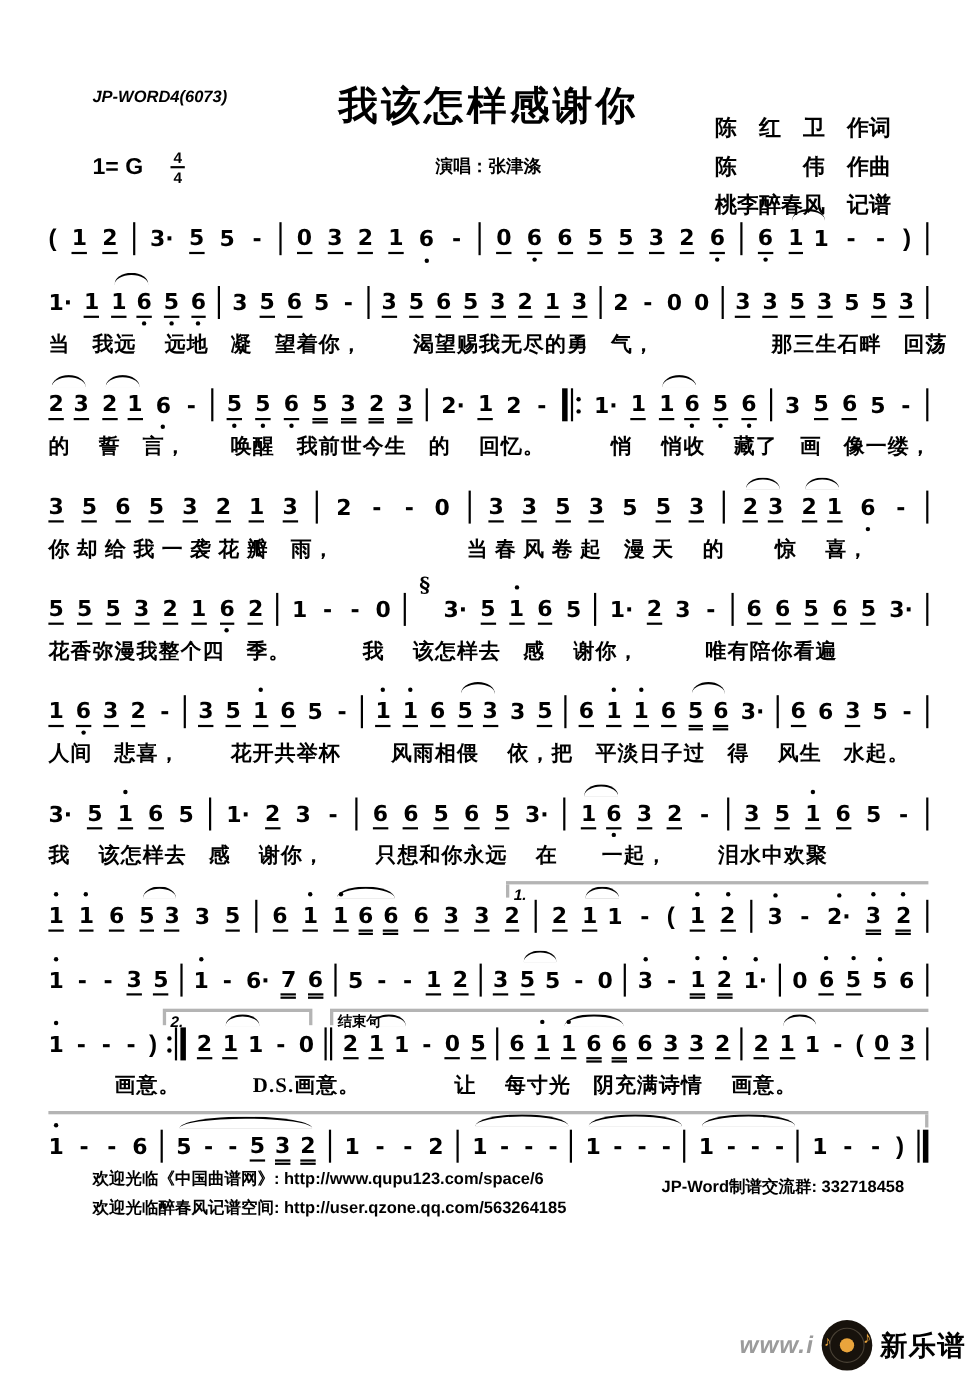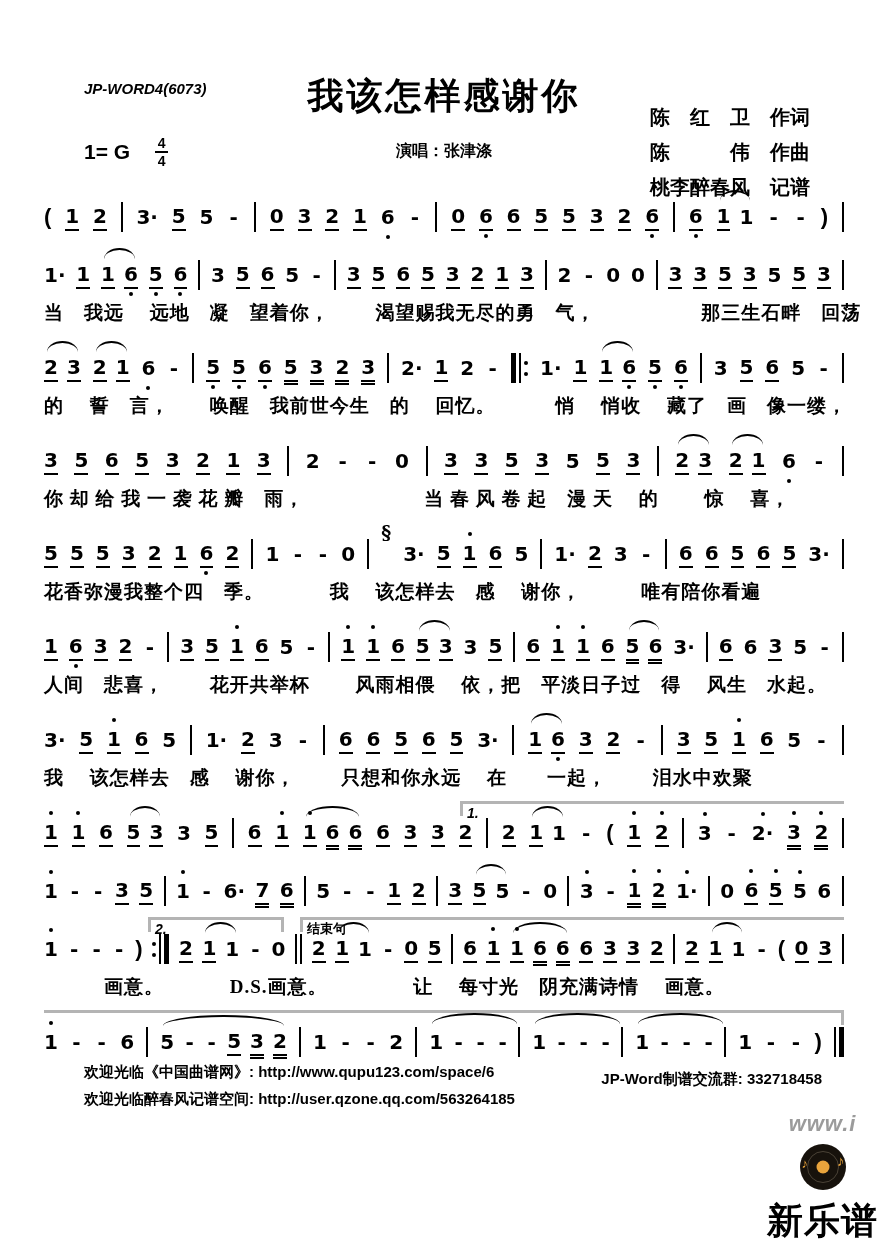--- a/index.html
+++ b/index.html
@@ -42,29 +42,29 @@
   .volta{position:absolute;top:-3px;height:12px;border-top:3px solid #b4b4b4;}
   .volta .vc{position:absolute;top:0;width:3px;height:12px;background:#b4b4b4;}
   .volta .vcl{left:0;} .volta .vcr{right:0;}
   .volta .vlabel{position:absolute;left:7px;top:2px;font-size:14px;font-weight:bold;font-style:italic;line-height:1;}
   .volta .vlabel.plain{font-style:normal;font-size:13px;}
   
   .footer{position:absolute;left:84px;right:66px;top:1018px;display:flex;justify-content:space-between;align-items:flex-start;margin-top:40px;}
   .f-left{font-size:15px;font-weight:600;line-height:1.8;}
   .f-right{font-size:15px;font-weight:600;margin-top:12px;}
   
-  .wm{position:absolute;right:10px;bottom:10px;display:flex;align-items:center;gap:7px;flex-direction:column;}
+  .wm{position:absolute;right:10px;bottom:10px;display:flex;align-items:center;gap:7px;}
   .wm-www{font-size:22px;font-weight:bold;font-style:italic;color:#9b9b9b;letter-spacing:1px;}
   .vinyl{position:relative;width:46px;height:46px;border-radius:50%;background:#17120c;flex:none;}
   .vinyl .ring{position:absolute;left:7px;top:7px;right:7px;bottom:7px;border:1px solid #4a4236;border-radius:50%;}
   .vinyl .hub{position:absolute;left:50%;top:50%;width:13px;height:13px;transform:translate(-50%,-50%);
         border-radius:50%;background:#e9a43c;}
   .vinyl .n1{position:absolute;left:2px;top:12px;color:#e9a43c;font-size:13px;font-weight:bold;}
   .vinyl .n2{position:absolute;right:1px;top:8px;color:#e9a43c;font-size:15px;font-weight:bold;}
-  .wm-name{font-size:36px;font-weight:900;letter-spacing:1px;}
+  .wm-name{font-size:25px;font-weight:900;letter-spacing:1px;}
 </style>
 </head>
 <body>
 
 <div class="header">
   <div class="plate">JP-WORD4(6073)</div>
   <div class="title">我该怎样感谢你</div>
   <div class="singer">演唱：张津涤</div>
   <div class="credits">
     <div>陈　红　卫　作词</div>

